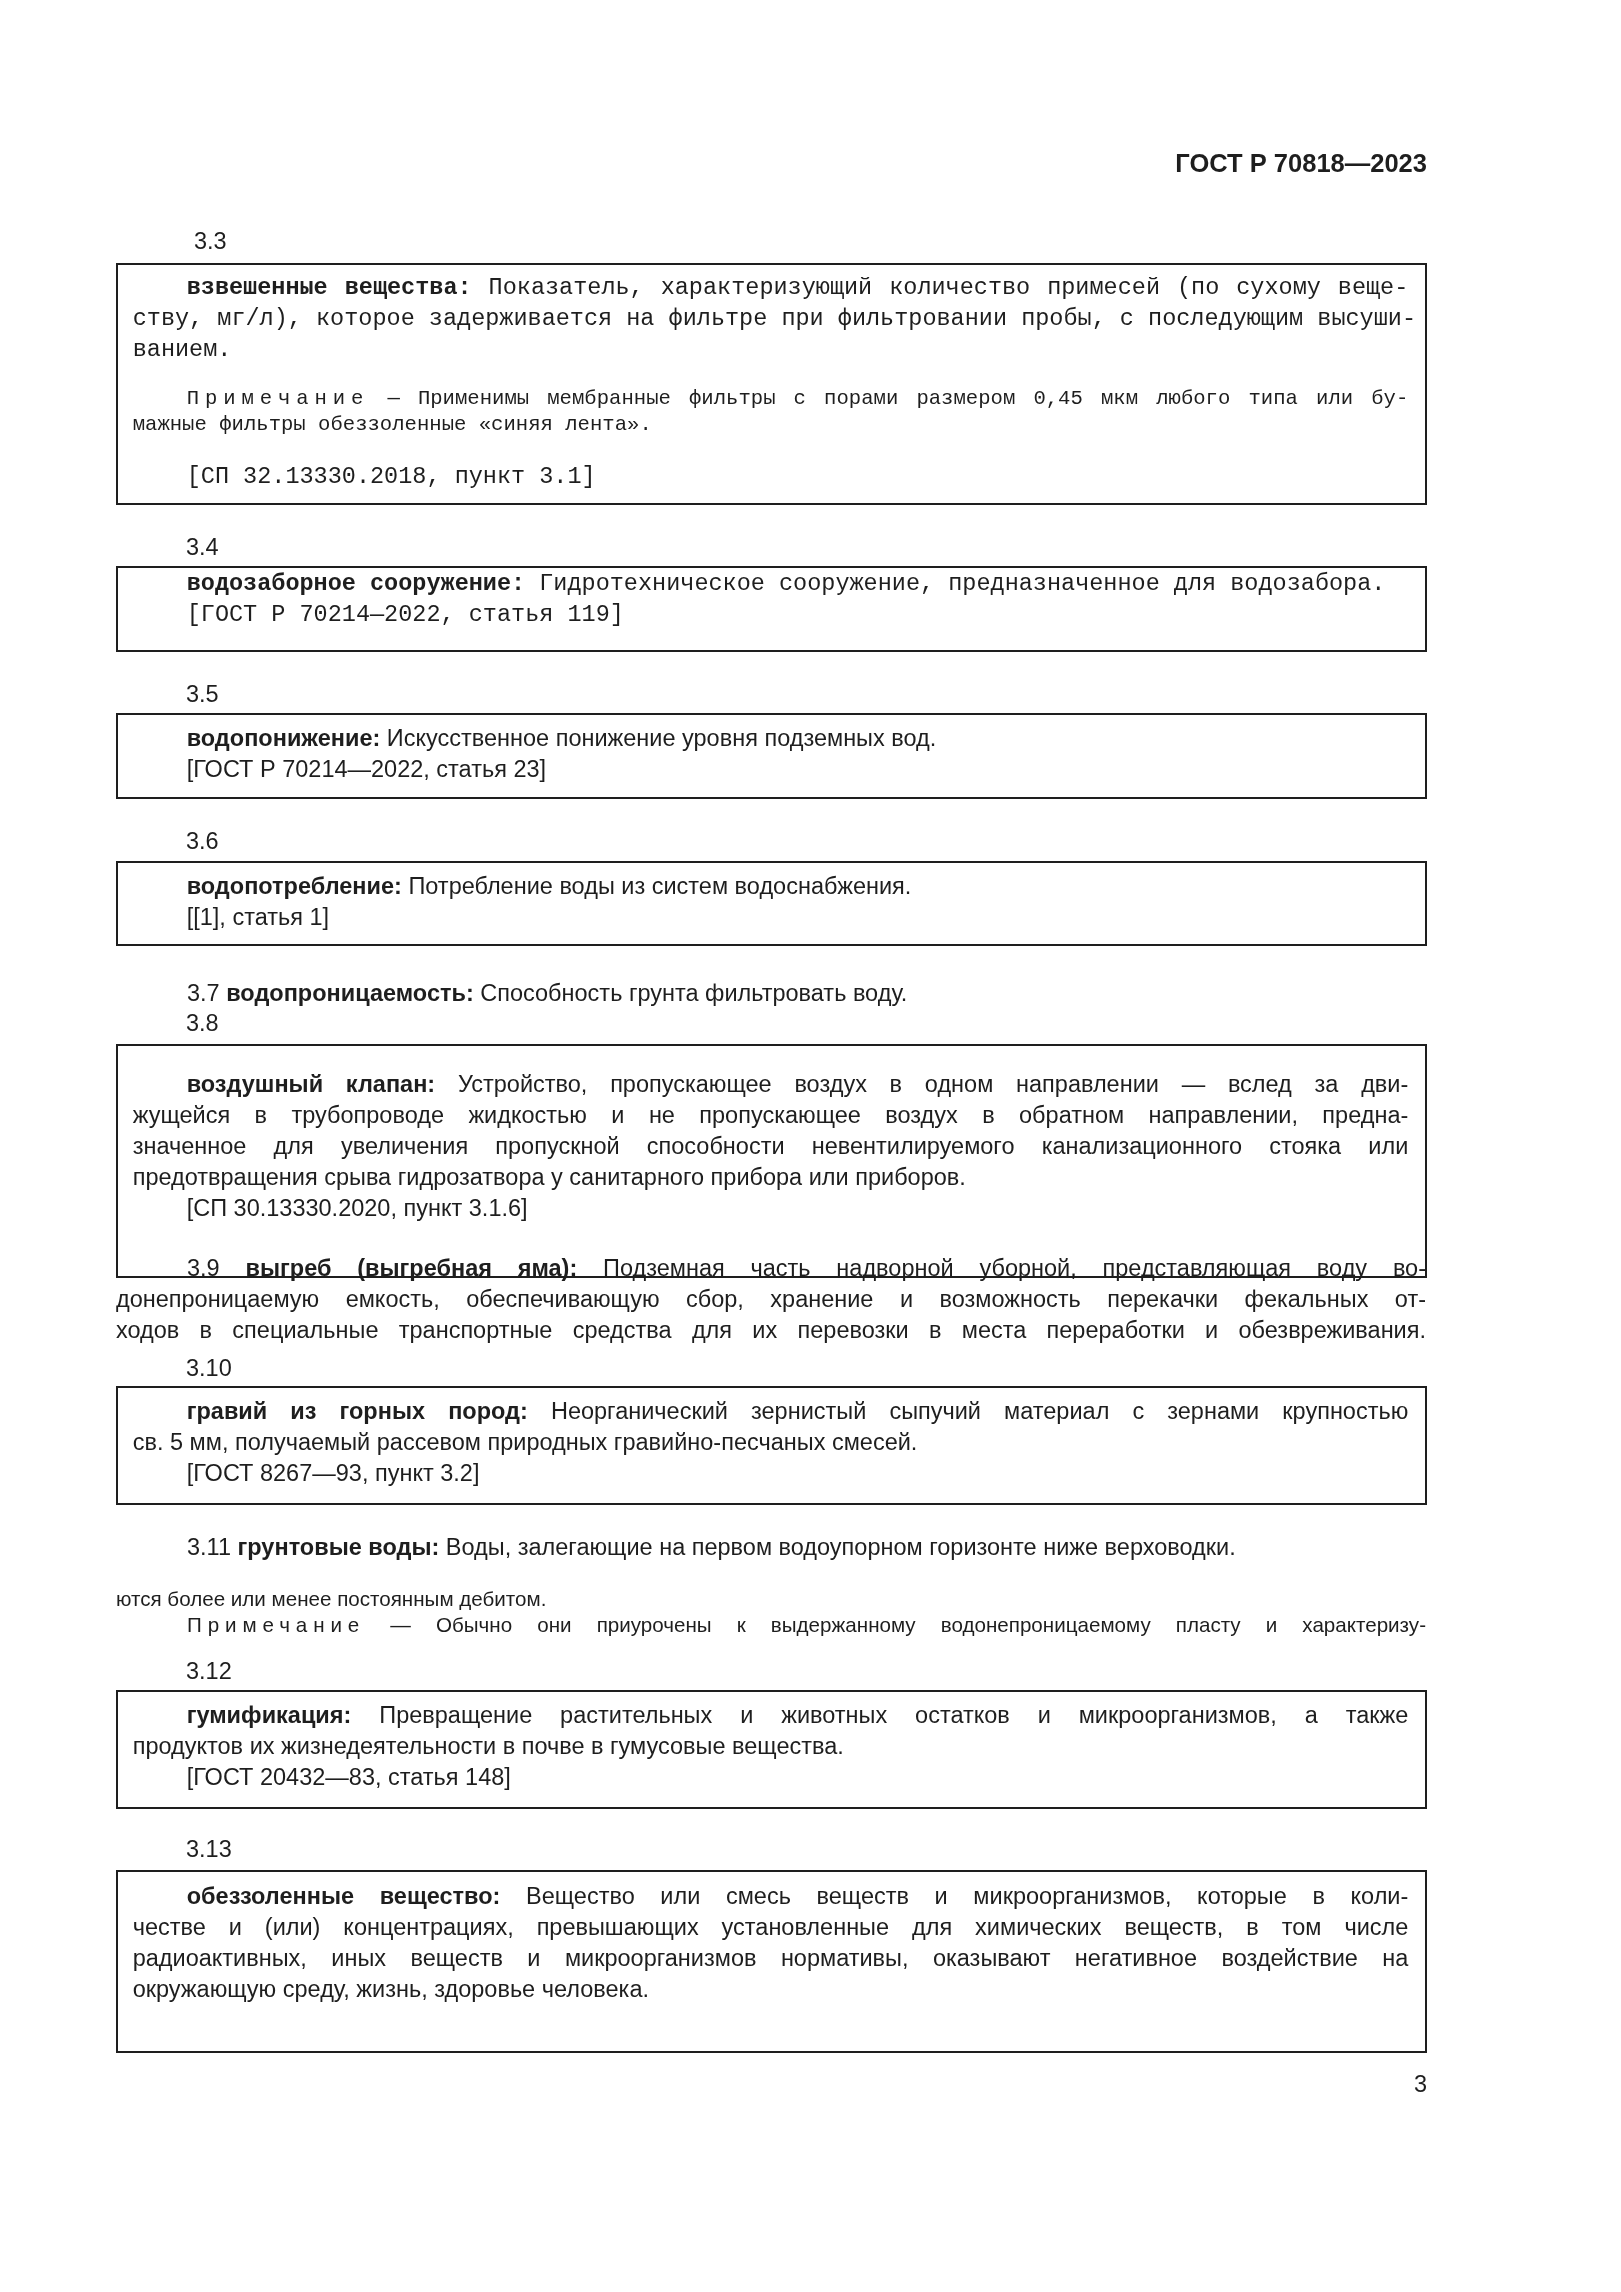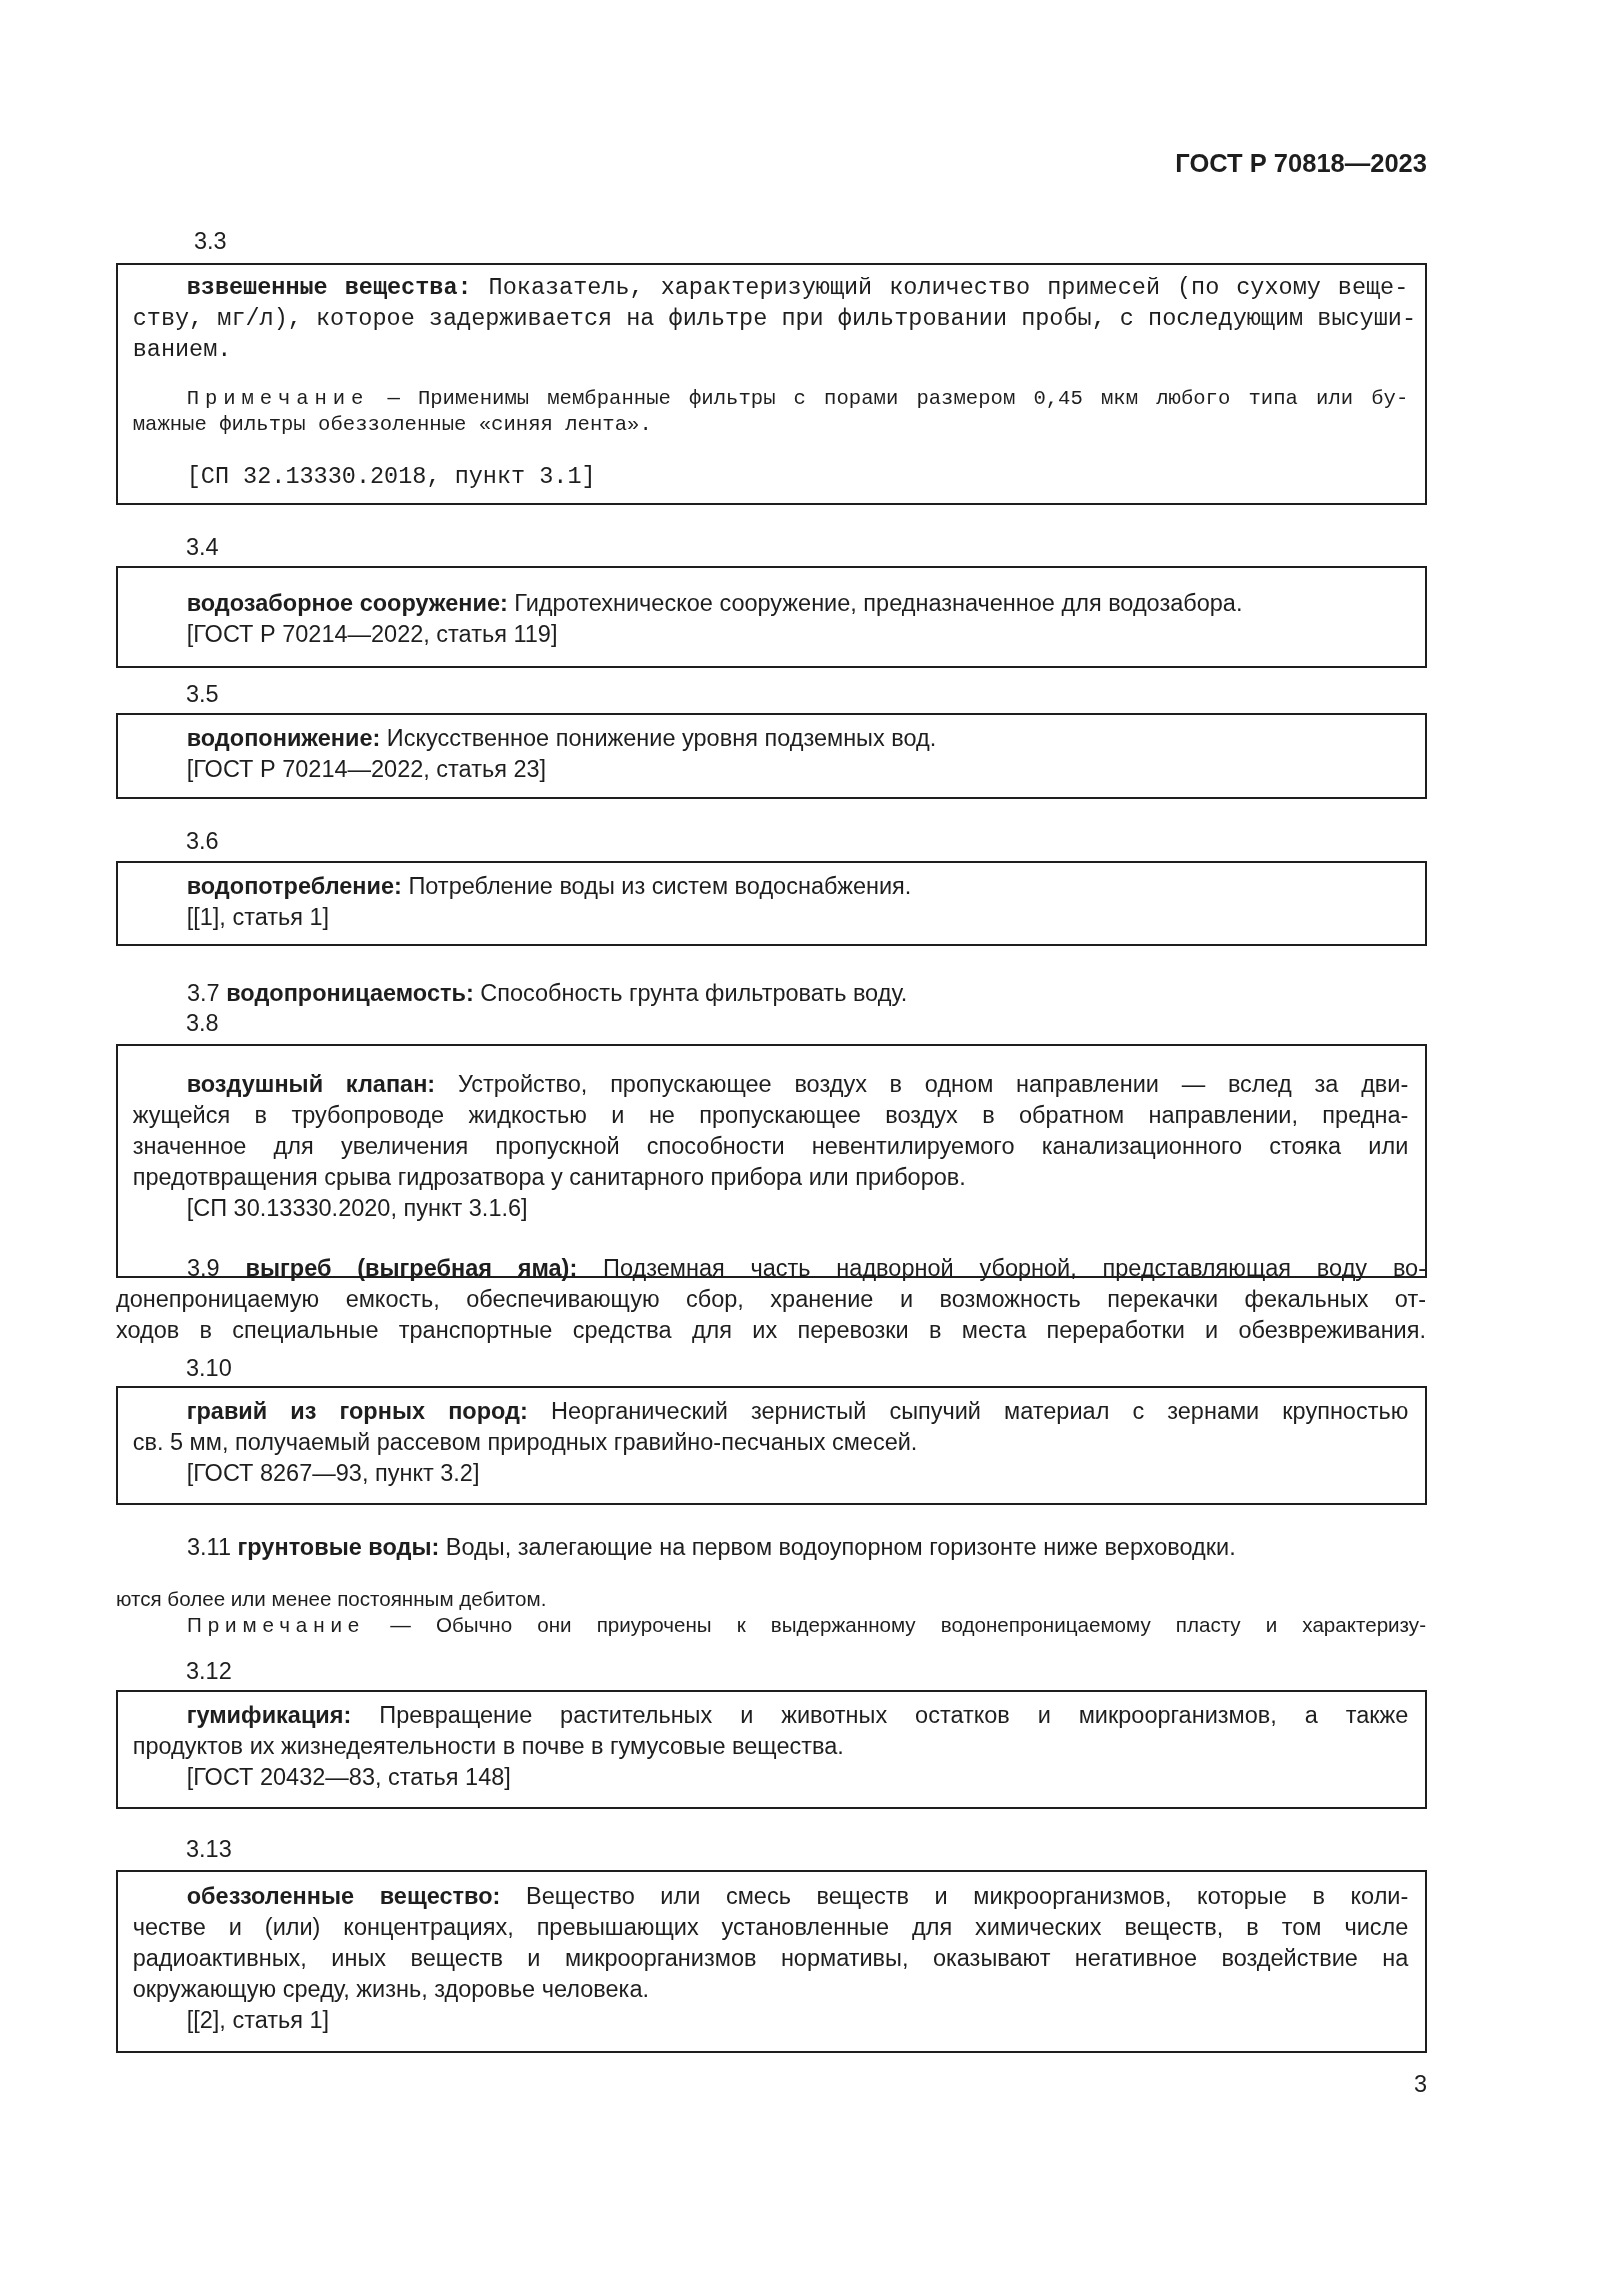--- a/index.html
+++ b/index.html
@@ -43,21 +43,21 @@
   <div class="ln">ству, мг/л), которое задерживается на фильтре при фильтровании пробы, с последующим высуши-</div>
   <div class="ln last">ванием.</div>
   <div class="note" style="margin-top:21.6px;">
     <div class="ln ind"><span class="sp">Примечание</span><span> — Применимы мембранные фильтры с порами размером 0,45 мкм любого типа или бу-</span></div>
     <div class="ln last">мажные фильтры обеззоленные «синяя лента».</div>
   </div>
   <div class="ln ind last" style="margin-top:23.5px;">[СП 32.13330.2018, пункт 3.1]</div>
 </div>
 
 <div class="abs label" style="top:532px;">3.4</div>
-<div class="abs box" style="top:566px; height:102px; padding-top:20px;">
+<div class="abs box" style="top:566px; height:86px; padding-top:0;font-family:Liberation Mono, monospace;">
   <div class="ln ind last"><span class="b">водозаборное сооружение:</span><span> Гидротехническое сооружение, предназначенное для водозабора.</span></div>
   <div class="ln ind last">[ГОСТ Р 70214—2022, статья 119]</div>
 </div>
 
 <div class="abs label" style="top:679px;">3.5</div>
 <div class="abs box" style="top:713px; height:86px; padding-top:7.8px;">
   <div class="ln ind last"><span class="b">водопонижение:</span><span> Искусственное понижение уровня подземных вод.</span></div>
   <div class="ln ind last">[ГОСТ Р 70214—2022, статья 23]</div>
 </div>
 
@@ -107,17 +107,16 @@
   <div class="ln last">продуктов их жизнедеятельности в почве в гумусовые вещества.</div>
   <div class="ln ind last">[ГОСТ 20432—83, статья 148]</div>
 </div>
 
 <div class="abs label" style="top:1834px;">3.13</div>
 <div class="abs box" style="top:1870px; height:183px; padding-top:8.8px;">
   <div class="ln ind"><span class="b">обеззоленные вещество:</span><span> Вещество или смесь веществ и микроорганизмов, которые в коли-</span></div>
   <div class="ln">честве и (или) концентрациях, превышающих установленные для химических веществ, в том числе</div>
   <div class="ln">радиоактивных, иных веществ и микроорганизмов нормативы, оказывают негативное воздействие на</div>
   <div class="ln last">окружающую среду, жизнь, здоровье человека.</div>
-  <div class="ln ind last">[[2], статья 1]</div>
 </div>
 
 <div class="abs page-num">3</div>
 
 
 </body></html>

